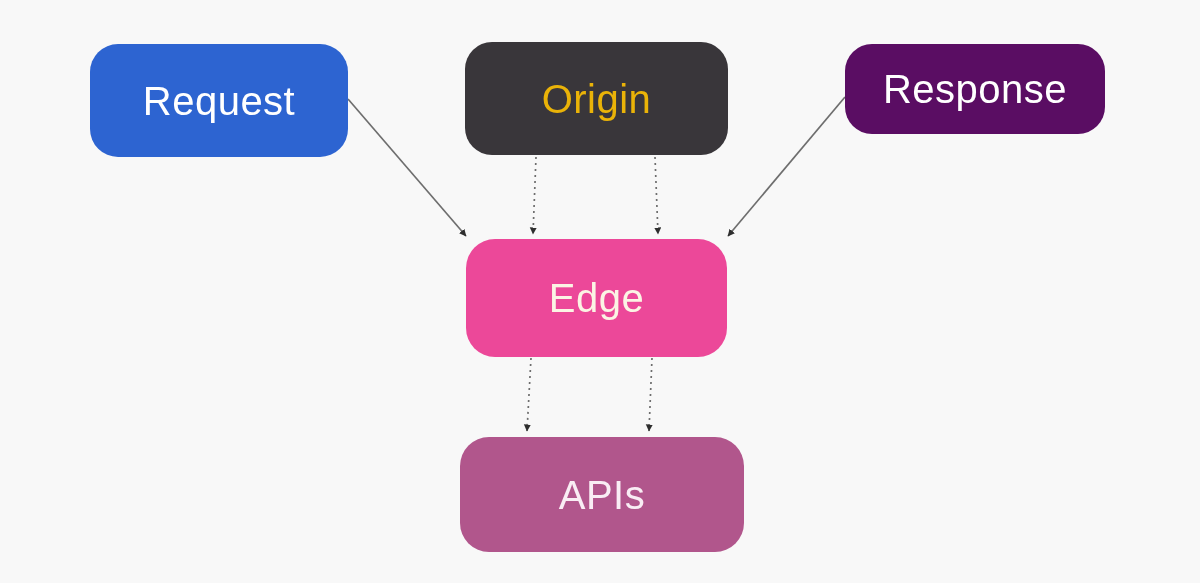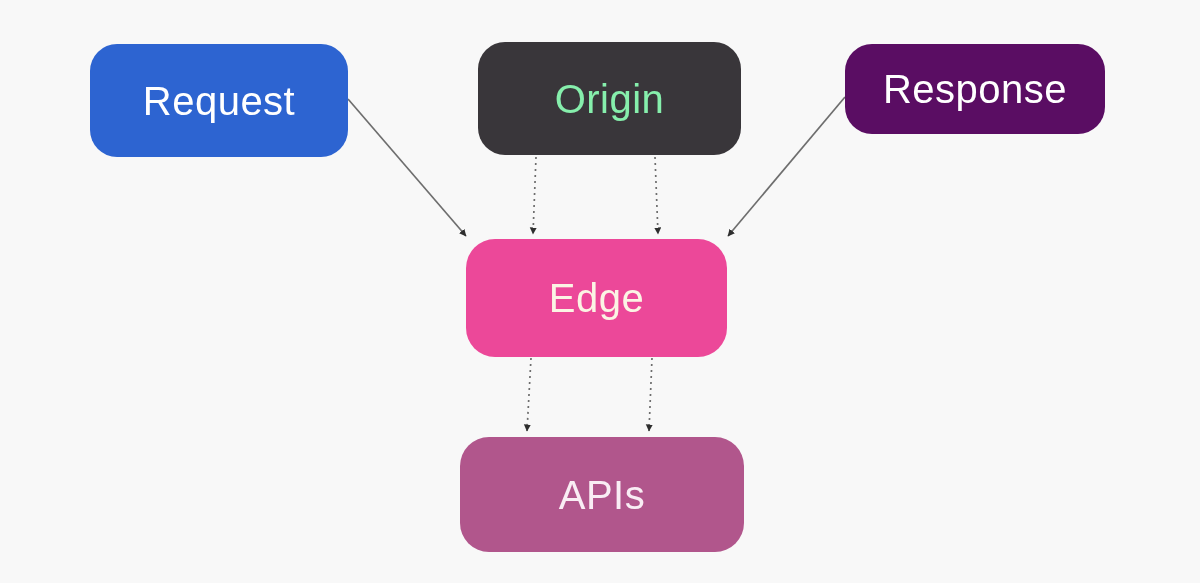--- a/index.html
+++ b/index.html
@@ -32,21 +32,21 @@
     position: absolute;
     display: flex;
     align-items: center;
     justify-content: center;
     border-radius: 27px;
     font-size: 40px;
     letter-spacing: 0.5px;
     line-height: 1;
     user-select: none;
   }
-  #node-request  { left: 90px;  top: 44px;  width: 258px; height: 113px; }
+  #node-request  { left: 90px;  top: 44px;  width: 258px; height: 113px; border-radius: 28px; }
   #node-origin   { left: 465px; top: 42px;  width: 263px; height: 113px; }
   #node-response { left: 845px; top: 44px;  width: 260px; height: 90px; }
   #node-edge     { left: 466px; top: 239px; width: 261px; height: 118px; border-radius: 29px; }
   #node-apis     { left: 460px; top: 437px; width: 284px; height: 115px; border-radius: 29px; }
 </style>
 </head>
 <body>
 
 <div class="stage" style="background: rgb(248, 248, 248);">
 
@@ -67,21 +67,21 @@
 
     <path class="connector dotted" marker-end="url(#arrowhead)" d="M 531 358 L 527 431" style="stroke: rgb(110, 110, 110);"></path>
 
     <path class="connector dotted" marker-end="url(#arrowhead)" d="M 652 358 L 649 431" style="stroke: rgb(110, 110, 110);"></path>
   </svg>
 
   <div class="node" id="node-request" style="background: rgb(45, 100, 209); color: rgb(255, 255, 255);">
     <span>Request</span>
   </div>
 
-  <div class="node" id="node-origin" style="background: rgb(57, 54, 58); color: #86efac; margin-left: 13px;">
+  <div class="node" id="node-origin" style="background: rgb(57, 54, 58); color: #eab308;">
     <span>Origin</span>
   </div>
 
   <div class="node" id="node-response" style="background: rgb(90, 13, 99); color: rgb(255, 255, 255);">
     <span>Response</span>
   </div>
 
   <div class="node" id="node-edge" style="background: #ec4899; color: rgb(251, 244, 228);">
     <span>Edge</span>
   </div>

